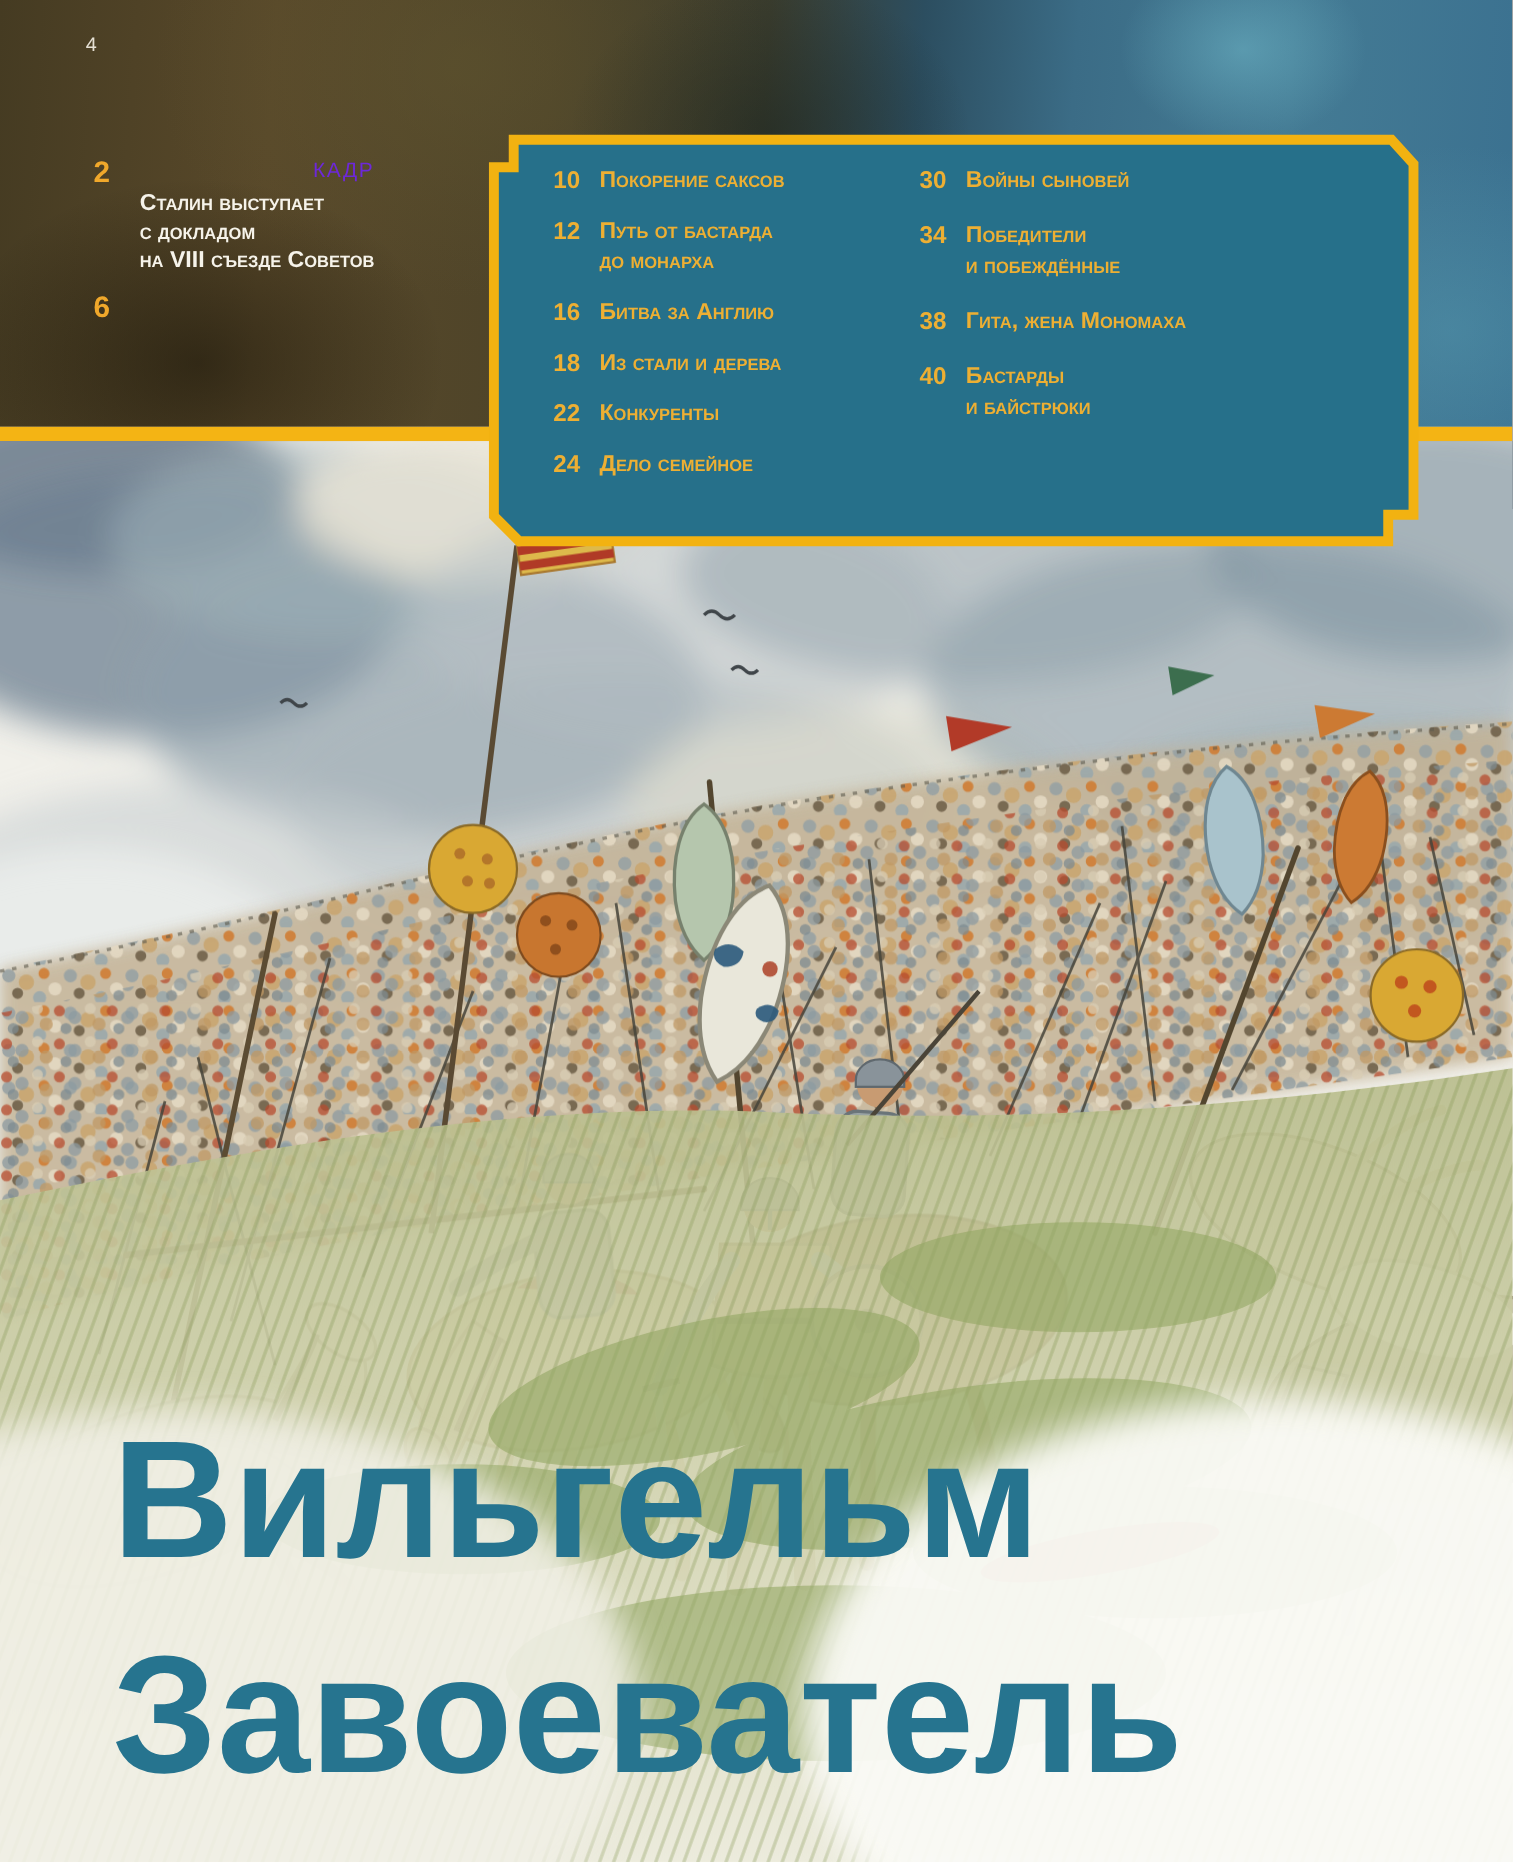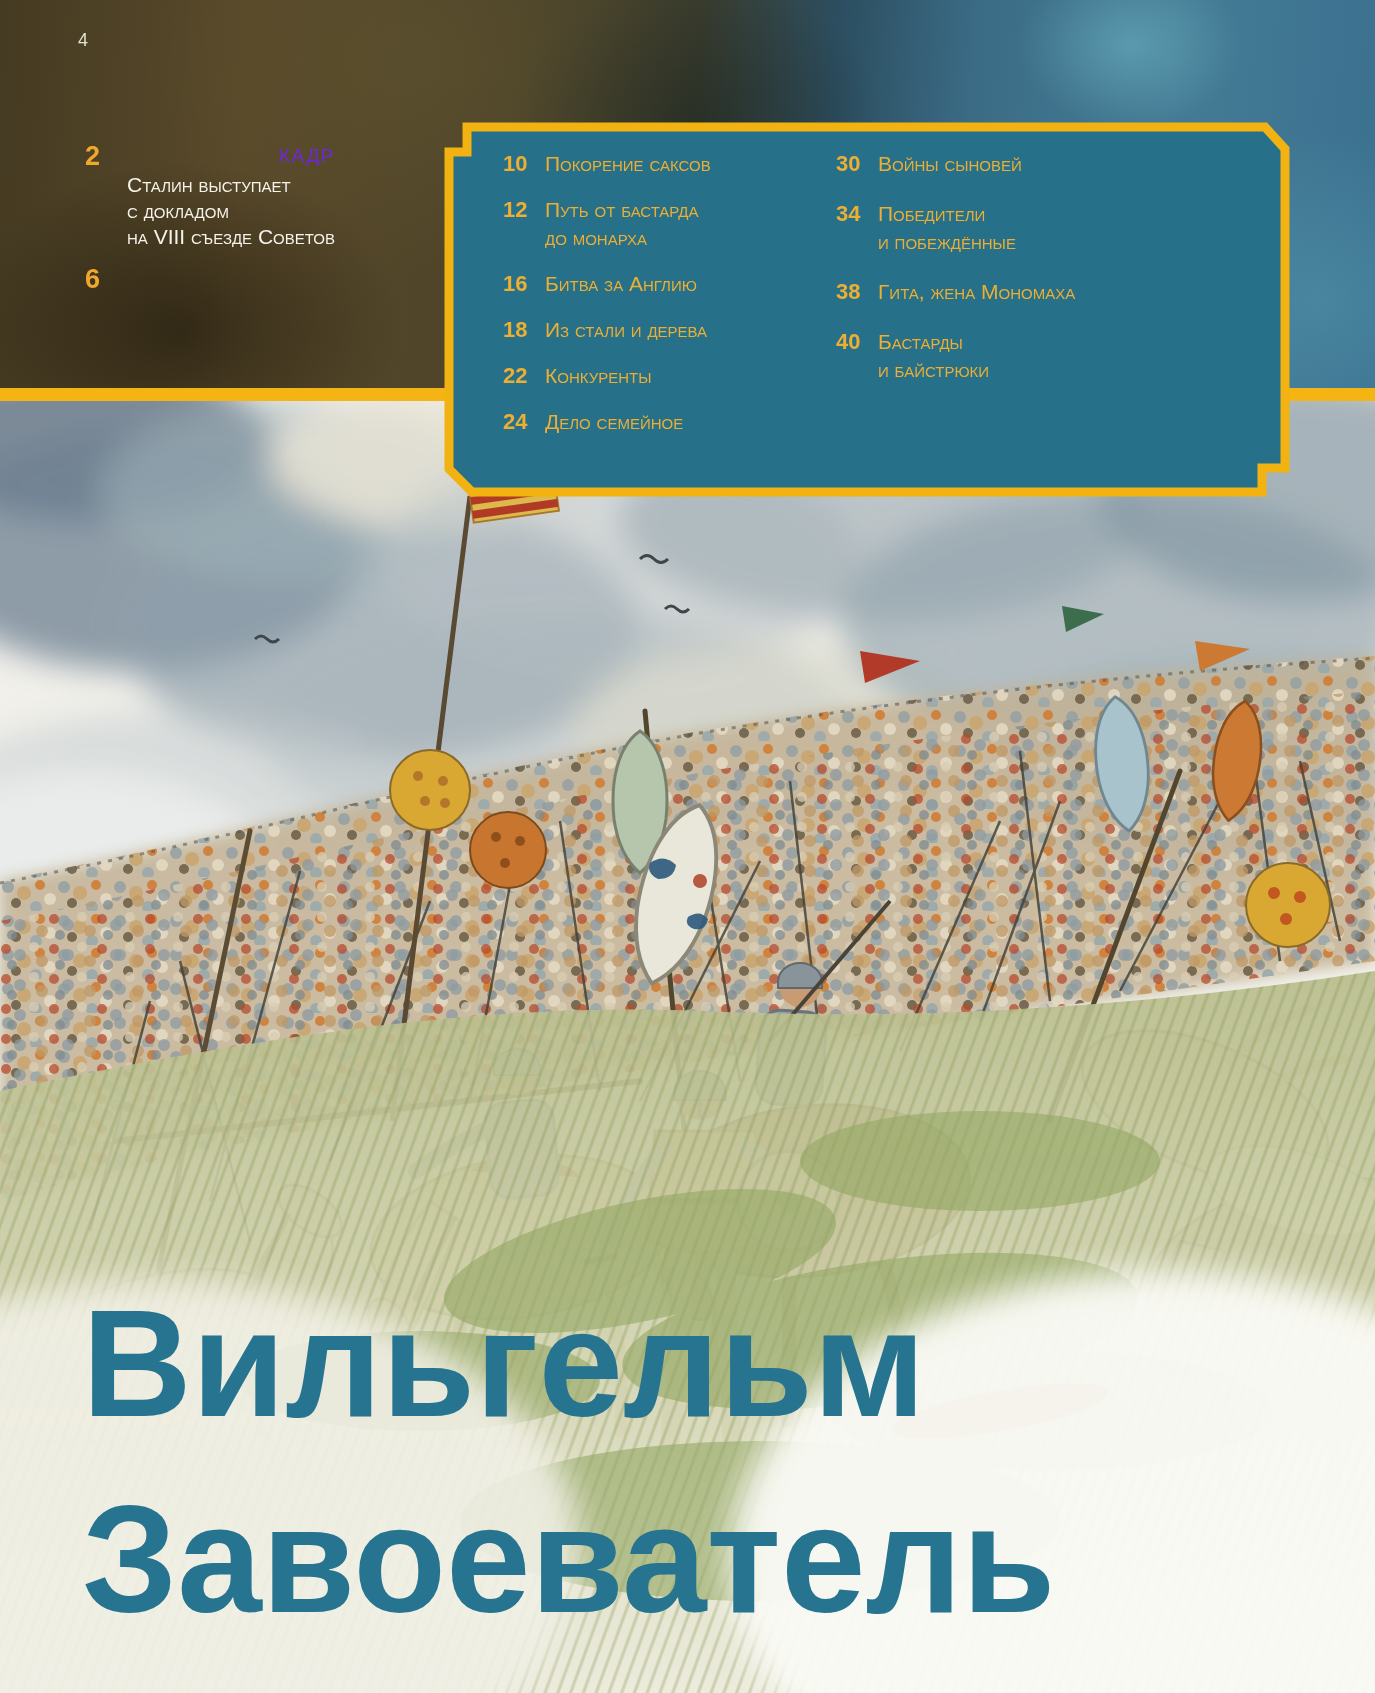--- a/index.html
+++ b/index.html
@@ -26,40 +26,40 @@
     position:absolute;left:0;right:0;top:31px;text-align:center;
     font-size:21px;font-weight:bold;letter-spacing:7px;color:#f5f3ec;
   }
   
   .gold-band{position:absolute;left:0;top:388px;width:1375px;height:13px;background:#F4B414;z-index:2;}
   
   .sidebar{position:absolute;left:85px;top:143px;width:340px;z-index:2;}
   .sb-entry{display:flex;margin-bottom:16px;}
   .sb-num{width:42px;flex:0 0 42px;font-size:27px;font-weight:bold;color:#F0A82B;line-height:26px;}
   .sb-rubric{font-size:19px;letter-spacing:1.5px;color:#6d28d9;line-height:26px;margin-bottom:3px;text-align:right;}
-  .sb-line{display:block;font-size:21px;font-weight:normal;font-variant:small-caps;color:#f6f3ea;line-height:26px;}
+  .sb-line{display:block;font-size:21px;font-weight:bold;font-variant:small-caps;color:#f6f3ea;line-height:26px;}
   .sb-line:empty{display:none;}
   
   .toc-border-svg{position:absolute;left:440px;top:118px;z-index:3;}
   .toc-col{position:absolute;z-index:4;}
   .toc-col-left{left:503px;top:150px;width:320px;}
   .toc-col-right{left:836px;top:150px;width:330px;}
   .toc-entry{display:flex;margin-bottom:18px;}
   .toc-col-right .toc-entry{margin-bottom:22px;}
   .toc-num{width:42px;flex:0 0 42px;font-size:22px;font-weight:bold;color:#EDAF33;line-height:28px;}
-  .toc-line{display:block;font-size:21px;font-weight:normal;font-variant:small-caps;color:#EDAF33;line-height:28px;}
+  .toc-line{display:block;font-size:21px;font-weight:bold;font-variant:small-caps;color:#EDAF33;line-height:28px;}
   .toc-line:empty{display:none;}
   
   .battle{position:absolute;left:0;top:401px;width:1375px;height:1292px;z-index:1;}
   
   .feature-title{
     position:absolute;left:82px;top:1265px;z-index:5;
     font-size:152px;font-weight:bold;color:#26748F;line-height:196px;letter-spacing:0px;
   }
-  .feature-title span{display:block;}
+  .feature-title span{display:block;margin-left:20px;}
 </style>
 </head>
 <body>
 
 <div class="page">
 
   <div class="header-art"></div>
 
   <div class="page-number">4</div>
 

